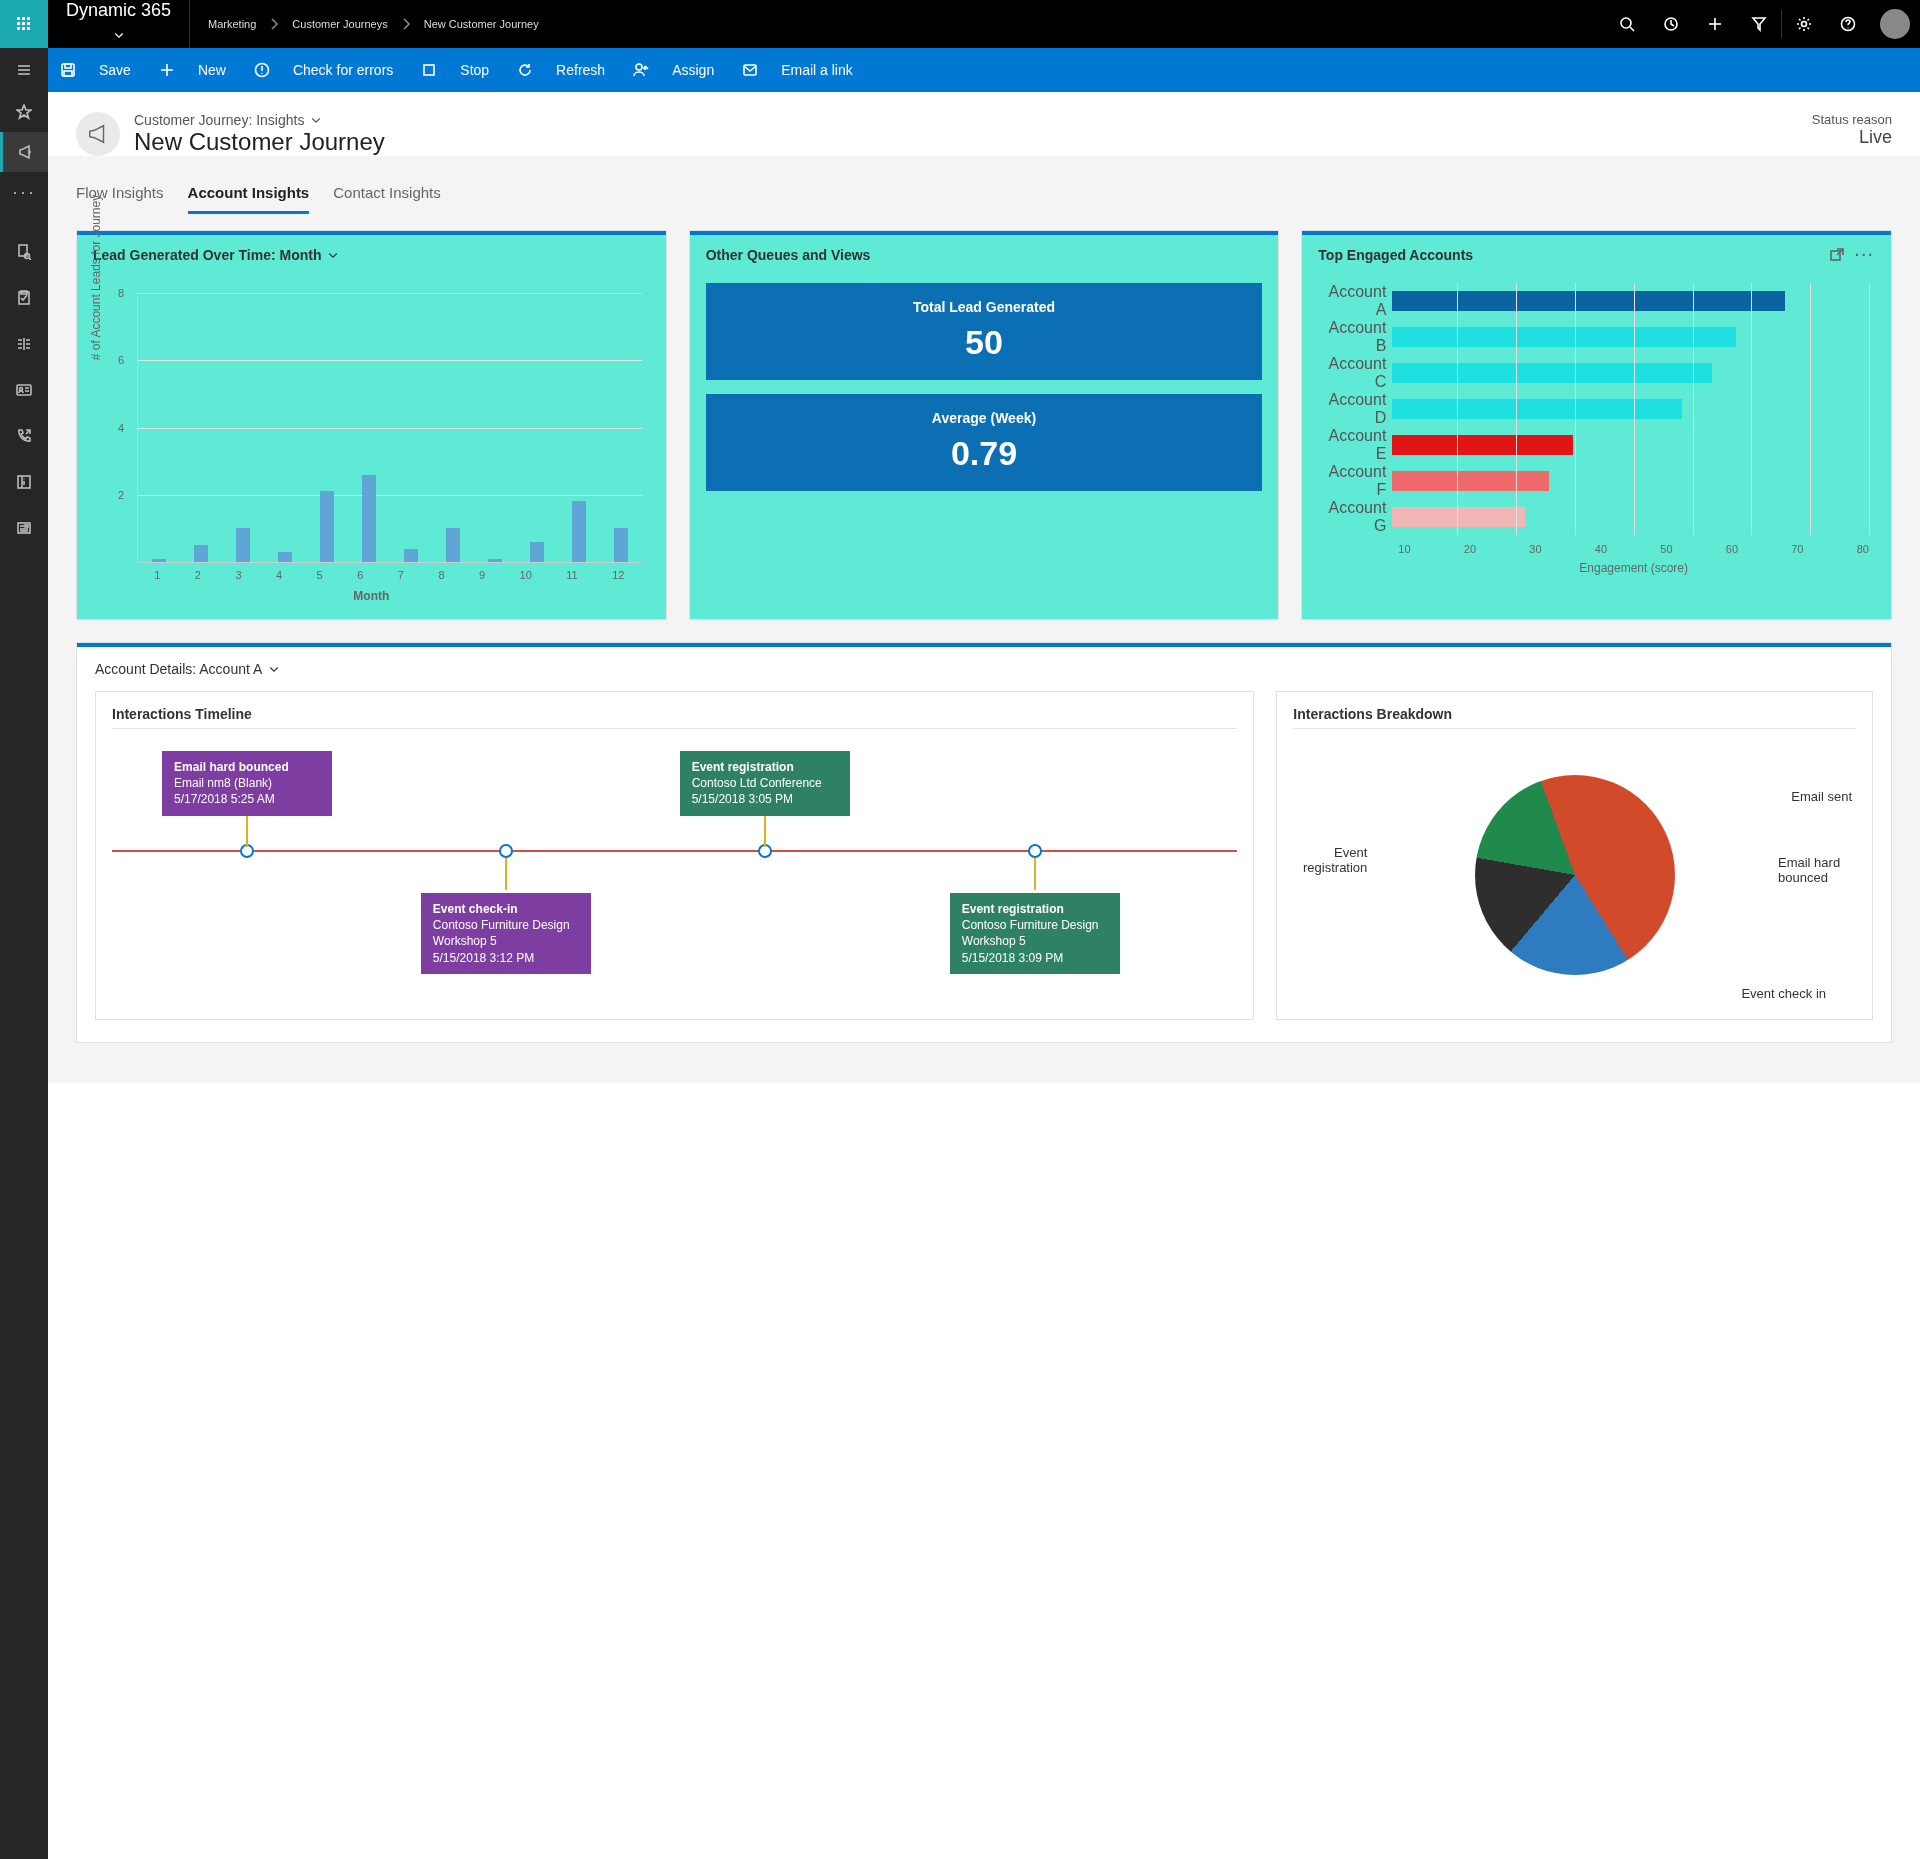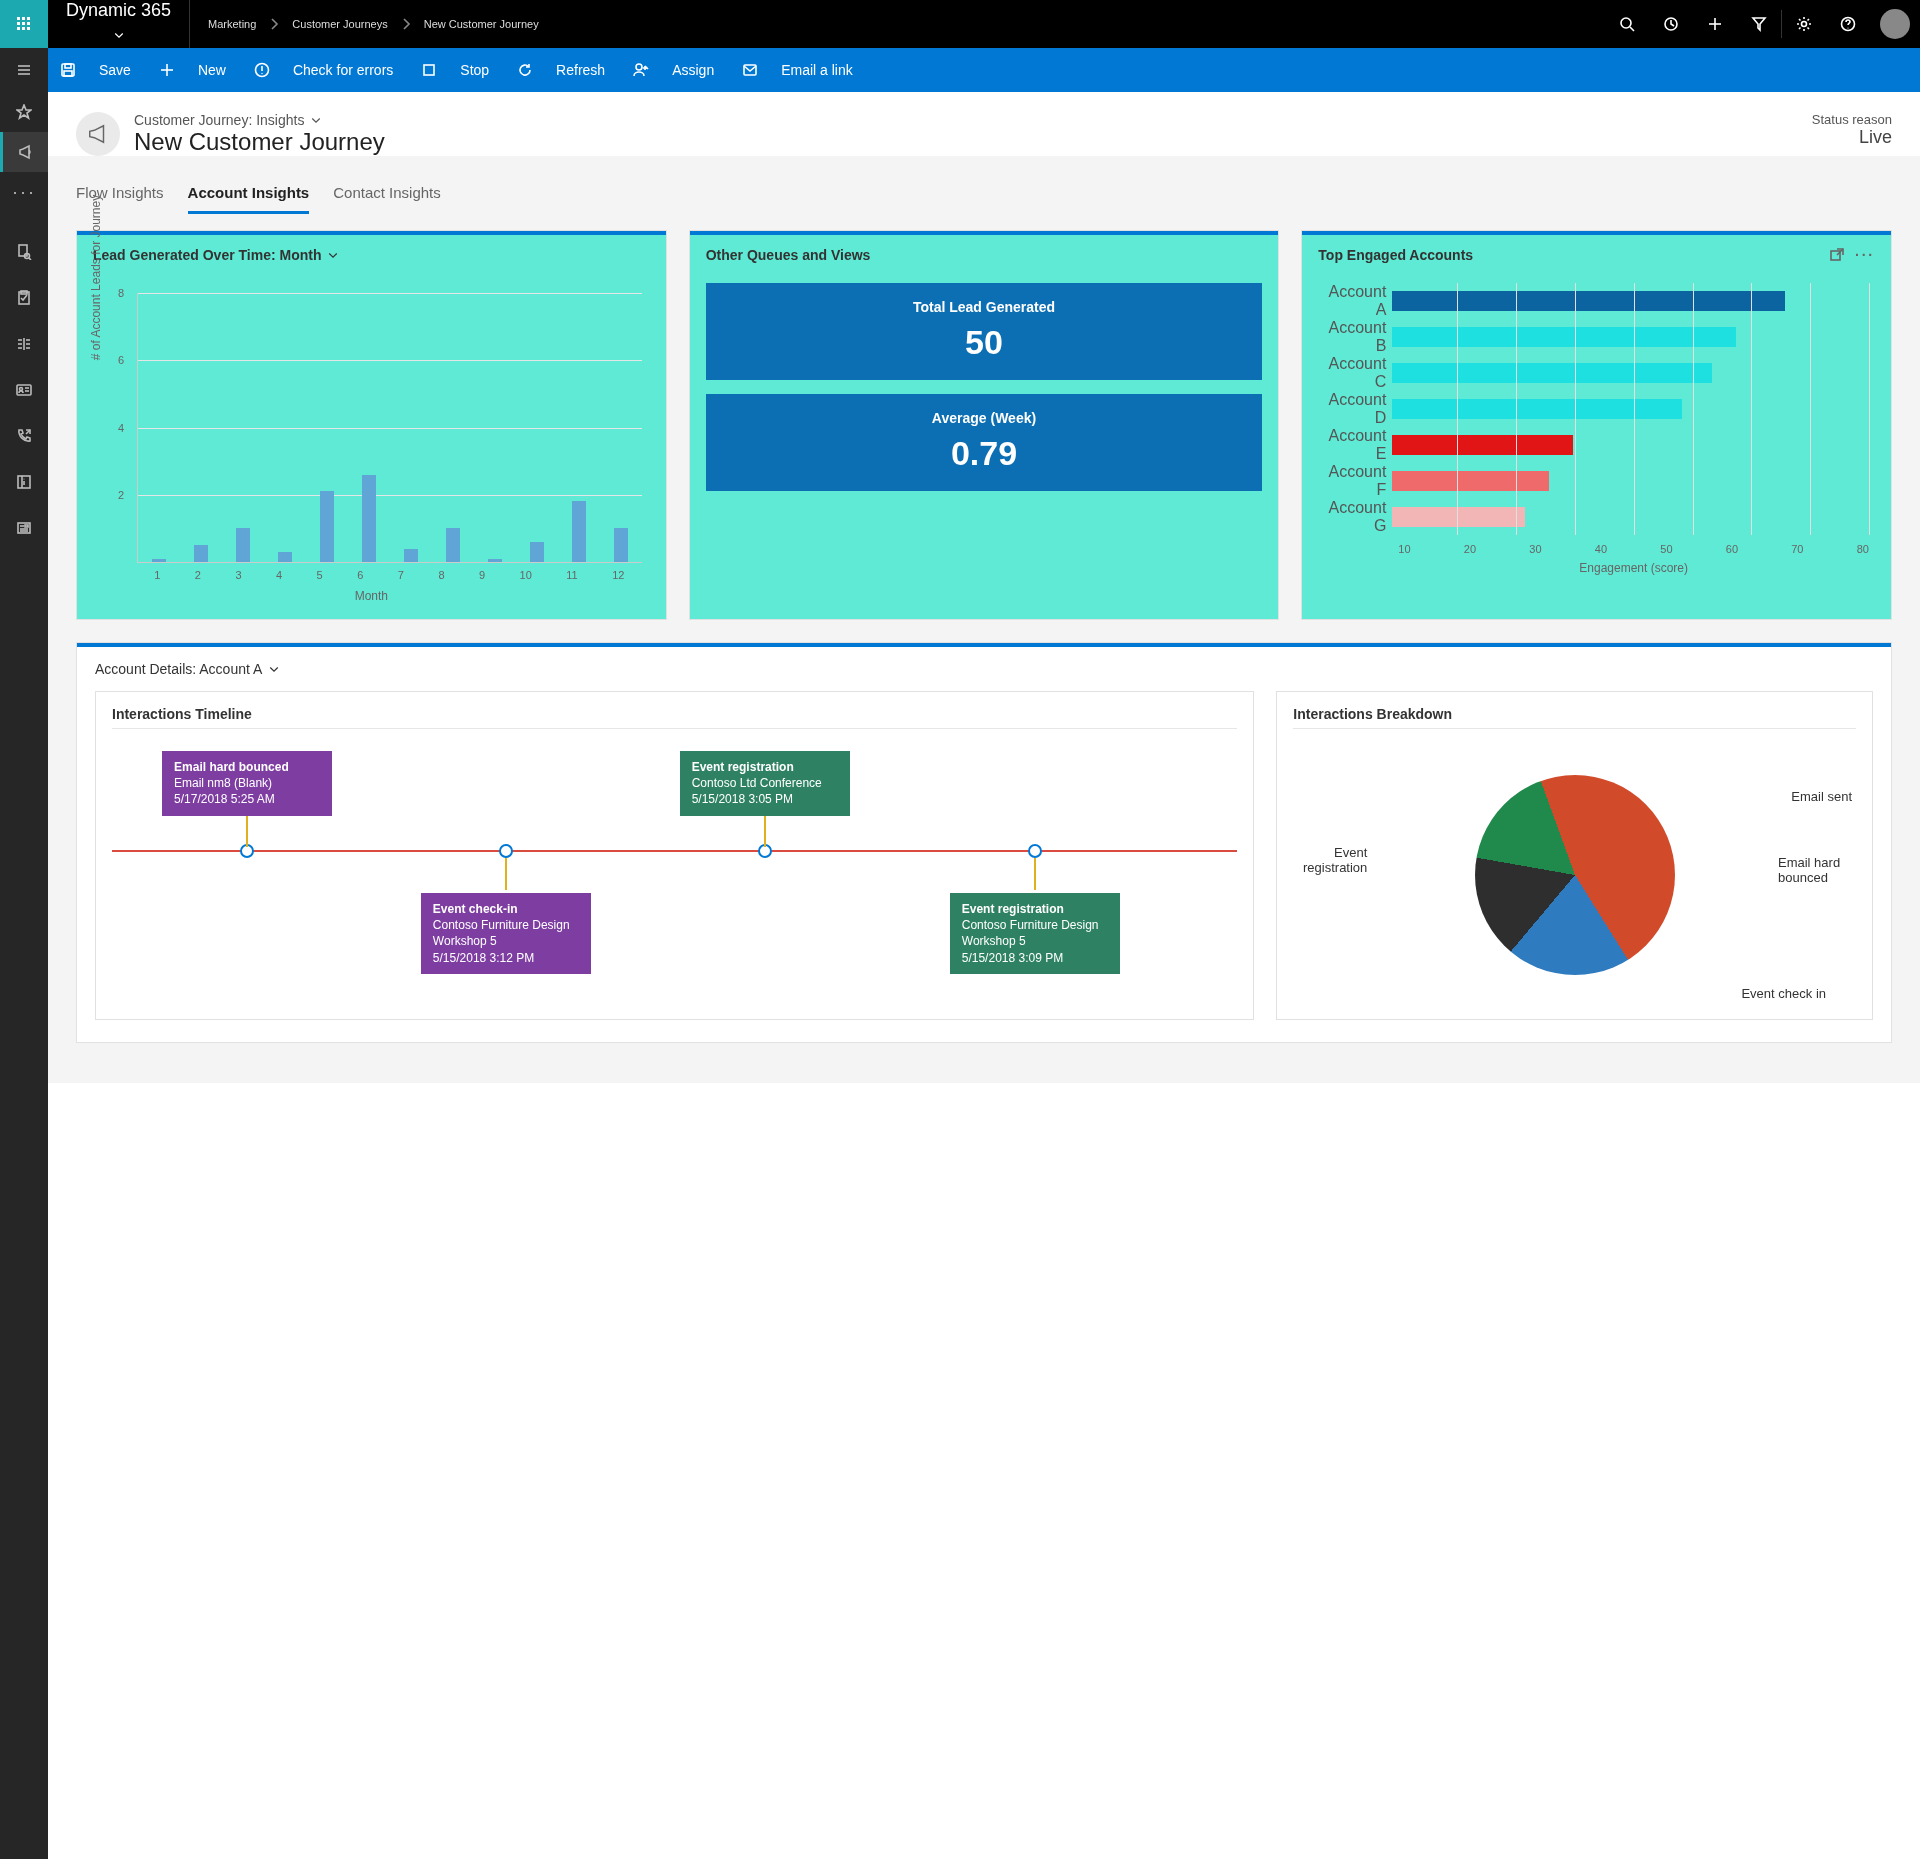--- a/index.html
+++ b/index.html
@@ -53,21 +53,21 @@
 
   
   .chart1 { position: relative; height: 320px; }
   .chart1 .yaxis-label { position: absolute; left: -4px; top: 50%; transform: rotate(-90deg) translateX(50%); transform-origin: left top; font-size: 12px; color: #666; white-space: nowrap; }
   .chart1 .plot { position: absolute; left: 44px; right: 8px; top: 10px; bottom: 40px; border-left: 1px solid #ccc; border-bottom: 1px solid #ccc; }
   .chart1 .grid-h { position: absolute; left: 0; right: 0; height: 1px; background: #e6e6e6; }
   .chart1 .ytick { position: absolute; left: -20px; font-size: 11px; color: #666; transform: translateY(-50%); }
   .chart1 .bars { position: absolute; left: 0; right: 0; bottom: 0; top: 0; display: flex; align-items: flex-end; justify-content: space-around; }
   .chart1 .bars .bar { width: 14px; background: #5fa6d6; }
   .chart1 .xticks { position: absolute; left: 44px; right: 8px; bottom: 22px; display: flex; justify-content: space-around; font-size: 11px; color: #666; }
-  .chart1 .xlabel { position: absolute; left: 0; right: 0; bottom: 0; text-align: center; color: #666; font-size: 12px; }
+  .chart1 .xlabel { position: absolute; left: 0; right: 0; bottom: 0; text-align: center; color: #666; font-size: 12px; font-weight: bold; }
 
   
   .kpi-col { display: flex; flex-direction: column; gap: 14px; padding: 8px 16px 16px 16px; }
   .kpi { background: #0c6fb3; color: #fff; text-align: center; padding: 16px 8px 18px 8px; }
   .kpi .kpi-label { font-size: 14px; font-weight: 600; margin-bottom: 8px; }
   .kpi .kpi-value { font-size: 34px; font-weight: 600; }
 
   
   .hbars { position: relative; padding-bottom: 40px; }
   .hbars .row { display: flex; align-items: center; height: 36px; }

